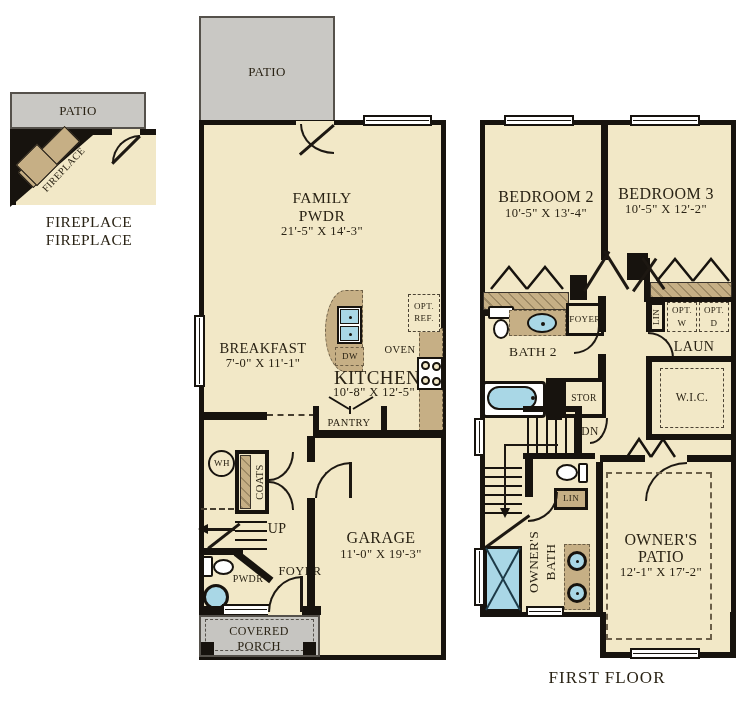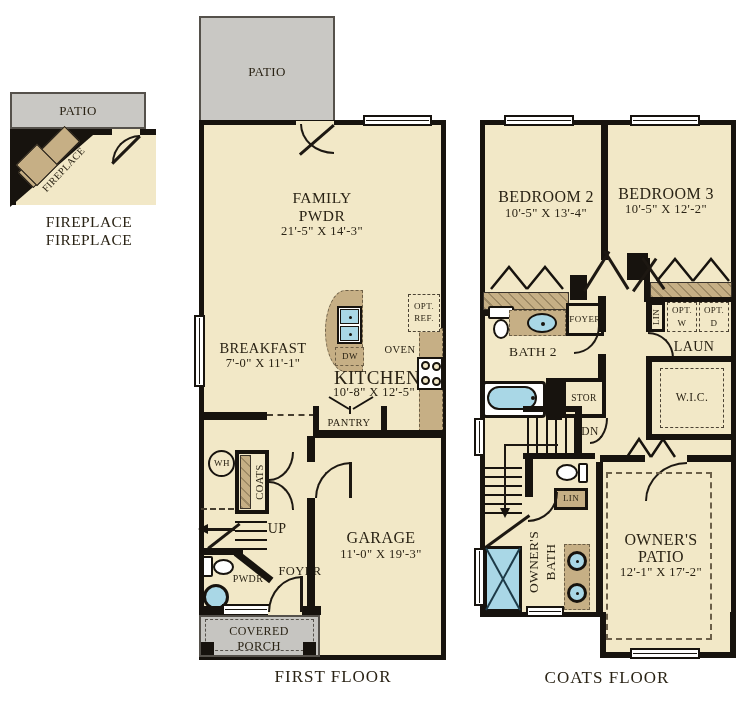--- a/index.html
+++ b/index.html
@@ -162,21 +162,20 @@
   <div class="arc-tl" style="left:268px;top:576px;width:34px;height:36px"></div>
   <div class="vleaf" style="left:300px;top:576px;width:2.5px;height:36px"></div>
 
   <div class="porch" style="left:199px;top:615px;width:121px;height:42px"></div>
   <div class="a" style="left:205px;top:619px;width:109px;height:32px;border:1.5px dashed #55514b"></div>
   <div class="post" style="left:201px;top:642px;width:13px;height:13px"></div>
   <div class="post" style="left:303px;top:642px;width:13px;height:13px"></div>
   <div class="lbl" style="left:259px;top:631px;font-size:12px">COVERED</div>
   <div class="lbl" style="left:259px;top:647px;font-size:12.5px">PORCH</div>
 
-  <div class="lbl cap" style="left:333px;top:677px">FIRST FLOOR</div>
 
   <div class="outline" style="left:480px;top:120px;width:256px;height:497px"></div>
   <div class="room" style="left:606px;top:610px;width:124px;height:10px"></div>
   <div class="room" style="left:606px;top:612px;width:124px;height:42px"></div>
   <div class="wall" style="left:600px;top:612px;width:6px;height:46px"></div>
   <div class="wall" style="left:600px;top:652px;width:136px;height:6px"></div>
   <div class="wall" style="left:730px;top:612px;width:6px;height:46px"></div>
 
   <div class="win" style="left:504px;top:115px;width:70px;height:11px"></div>
   <div class="win" style="left:630px;top:115px;width:70px;height:11px"></div>
@@ -289,15 +288,15 @@
   <div class="wall" style="left:600px;top:455px;width:45px;height:7px"></div>
   <div class="wall" style="left:687px;top:455px;width:49px;height:7px"></div>
   <div class="arc-tl" style="left:645px;top:462px;width:42px;height:39px"></div>
   <div class="wall" style="left:596px;top:462px;width:7px;height:150px"></div>
   <div class="a" style="left:606px;top:472px;width:106px;height:168px;border:2px dashed #6b5f49"></div>
   <div class="lbl name" style="left:661px;top:540px">OWNER'S</div>
   <div class="lbl name" style="left:661px;top:557px">PATIO</div>
   <div class="lbl dims" style="left:661px;top:573px">12'-1" X 17'-2"</div>
   <div class="win" style="left:630px;top:648px;width:70px;height:11px"></div>
 
-  <div class="lbl cap" style="left:607px;top:678px">COATS FLOOR</div>
+  <div class="lbl cap" style="left:607px;top:678px">FIRST FLOOR</div>
 
 </div>
 
 </body></html>

